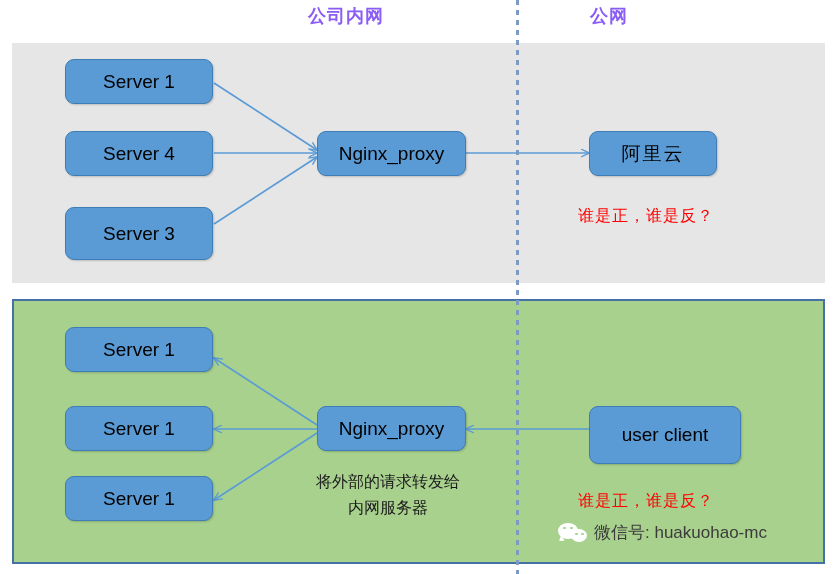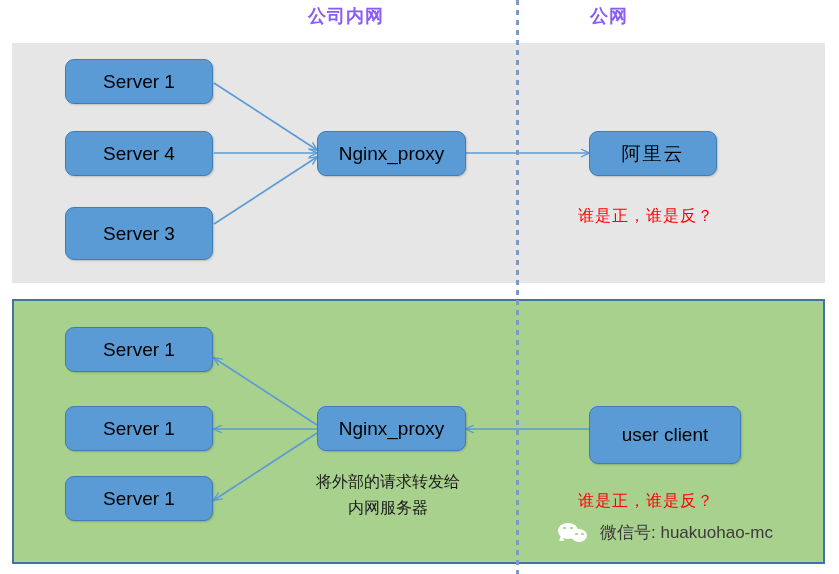--- a/index.html
+++ b/index.html
@@ -115,21 +115,21 @@
     pointer-events: none;
   }
 
   
   #watermark {
     position: absolute;
     left: 558px;
     top: 521px;
     display: flex;
     align-items: center;
-    gap: 12px;
+    gap: 6px;
     z-index: 7;
   }
   #watermark .wm-text {
     font-size: 17px;
     color: #3b3b3b;
     white-space: nowrap;
   }
   .wechat-glyph {
     position: relative;
     width: 30px;

